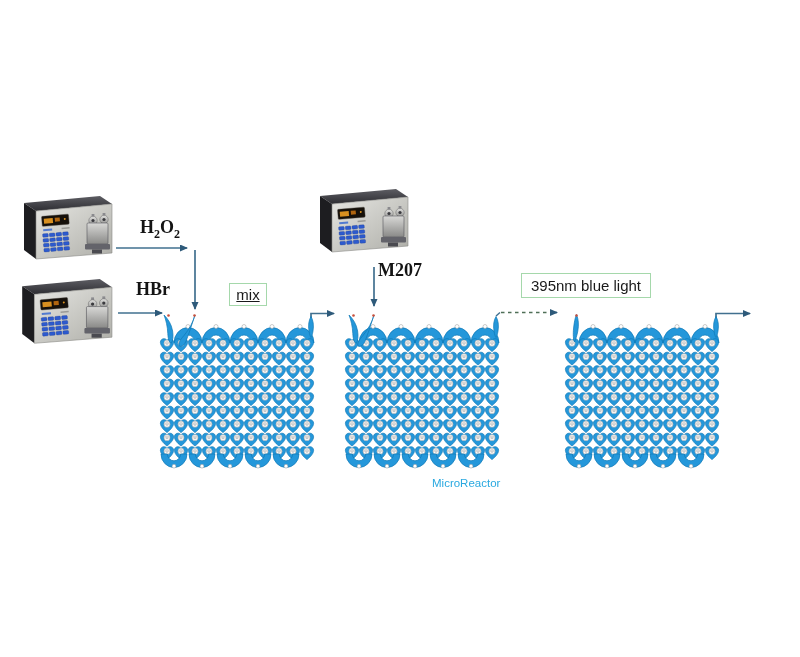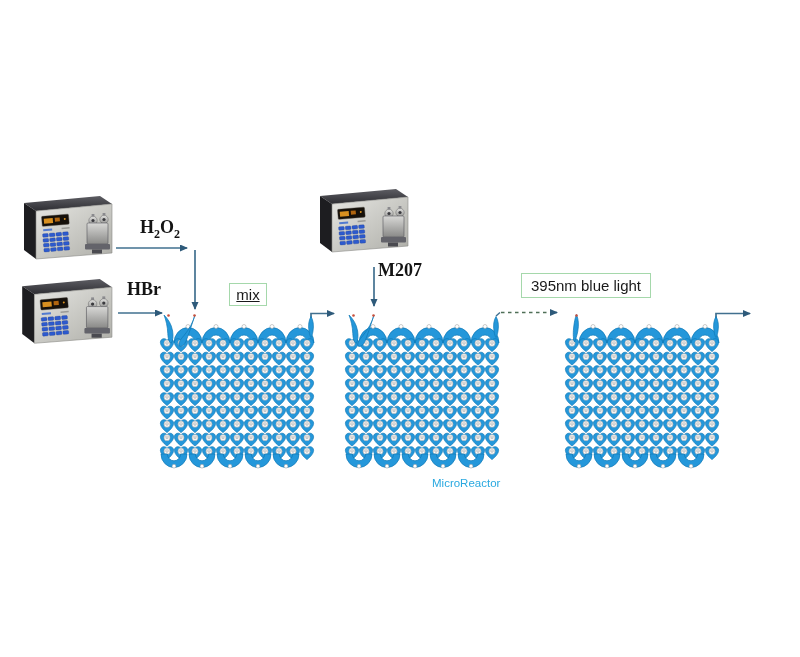--- a/index.html
+++ b/index.html
@@ -483,21 +483,21 @@
           <use href="#cup" x="674" y="453" width="34" height="20"></use>
           <use href="#tear" x="711" y="316" width="10" height="24"></use>
           <use href="#tearS" x="571" y="314" width="10" height="32"></use>
           <circle cx="576.5" cy="315.5" r="1.3" fill="#c9503c"></circle>
         </g>
       </g>
 </svg>
 
 <div class="label formula" style="left:140px;top:217px;"><span>H</span><sub>2</sub><span>O</span><sub>2</sub></div>
 
-<div class="label formula" style="left:127px;top:279px;">HBr</div>
+<div class="label formula" style="left:136px;top:279px;">HBr</div>
 
 <div class="label formula" style="left:378px;top:260px;">M207</div>
 
 <div class="green-box" style="left:229px;top:283px;width:38px;height:23px;text-decoration:underline;">mix</div>
 
 <div class="green-box" style="left:497px;top:273px;width:130px;height:25px;margin-left:24px;">395nm blue light</div>
 
 <div class="micro-label">MicroReactor</div>
 
 </div>

